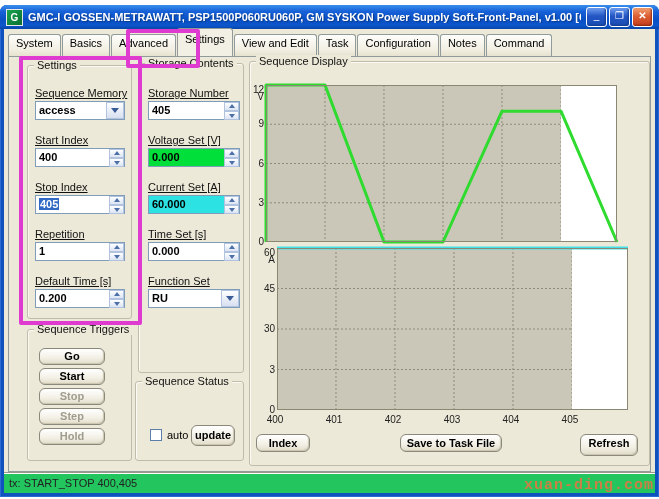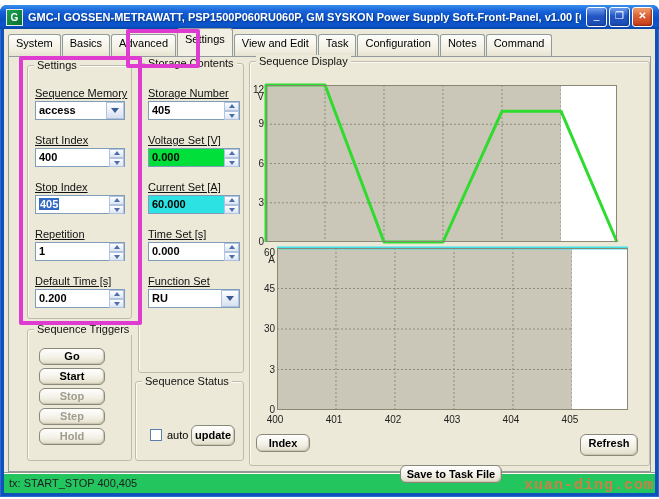--- a/index.html
+++ b/index.html
@@ -283,21 +283,21 @@
         <div class="xlabels" style="left:0;top:352px;width:380px;">
             <span style="left: 25px;">400</span>
             <span style="left: 83.9916px;">401</span>
             <span style="left: 142.983px;">402</span>
             <span style="left: 201.975px;">403</span>
             <span style="left: 260.966px;">404</span>
             <span style="left: 319.958px;">405</span>
           </div>
 
         <div class="xbtn" style="left:6px;top:372px;width:54px;height:18px;line-height:16px;">Index</div>
-        <div class="xbtn" style="left:150px;top:372px;width:102px;height:18px;line-height:16px;margin-top:31px;">Save to Task File</div>
+        <div class="xbtn" style="left:150px;top:372px;width:102px;height:18px;line-height:16px;">Save to Task File</div>
         <div class="xbtn" style="left:330px;top:372px;width:58px;height:22px;line-height:16px;">Refresh</div>
       </div>
 
     </div>
 
     <div class="statusbar">
       <span class="stext">tx: START_STOP 400,405</span>
     </div>
   </div>
 </div>

